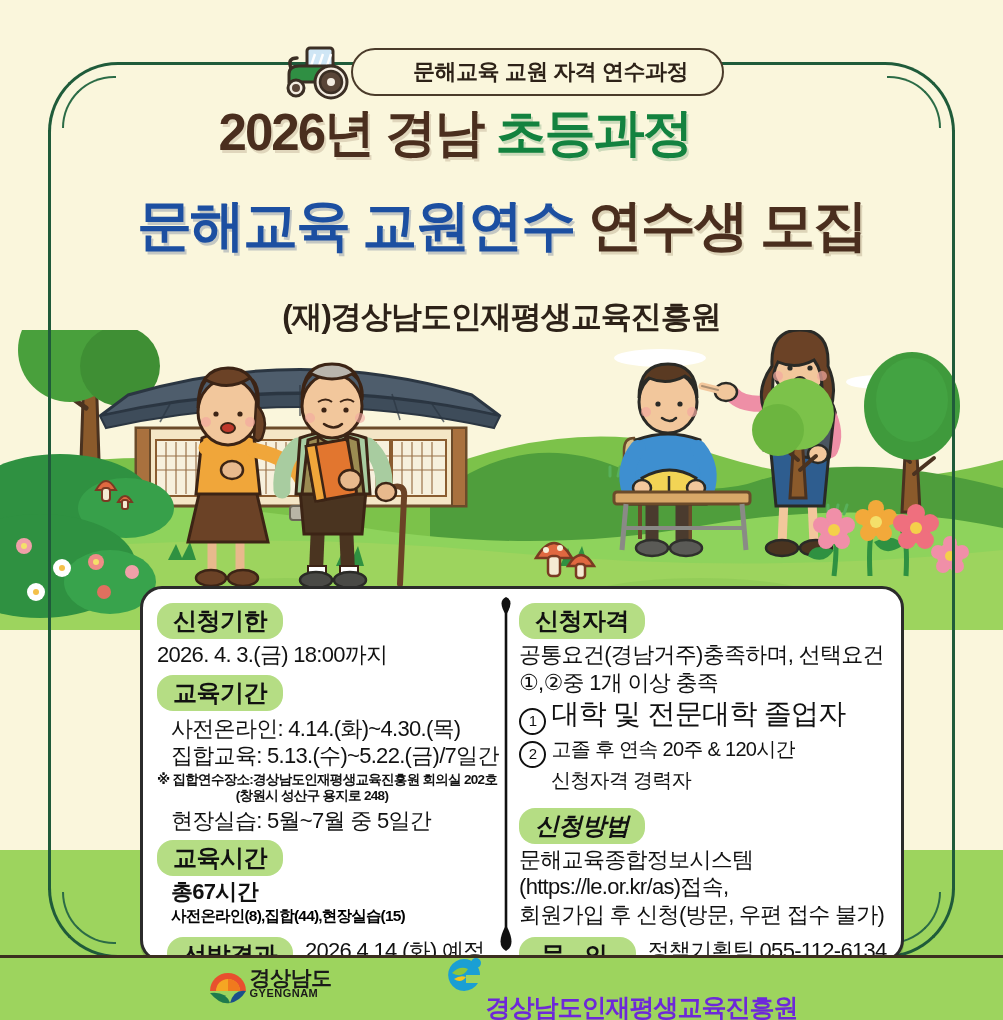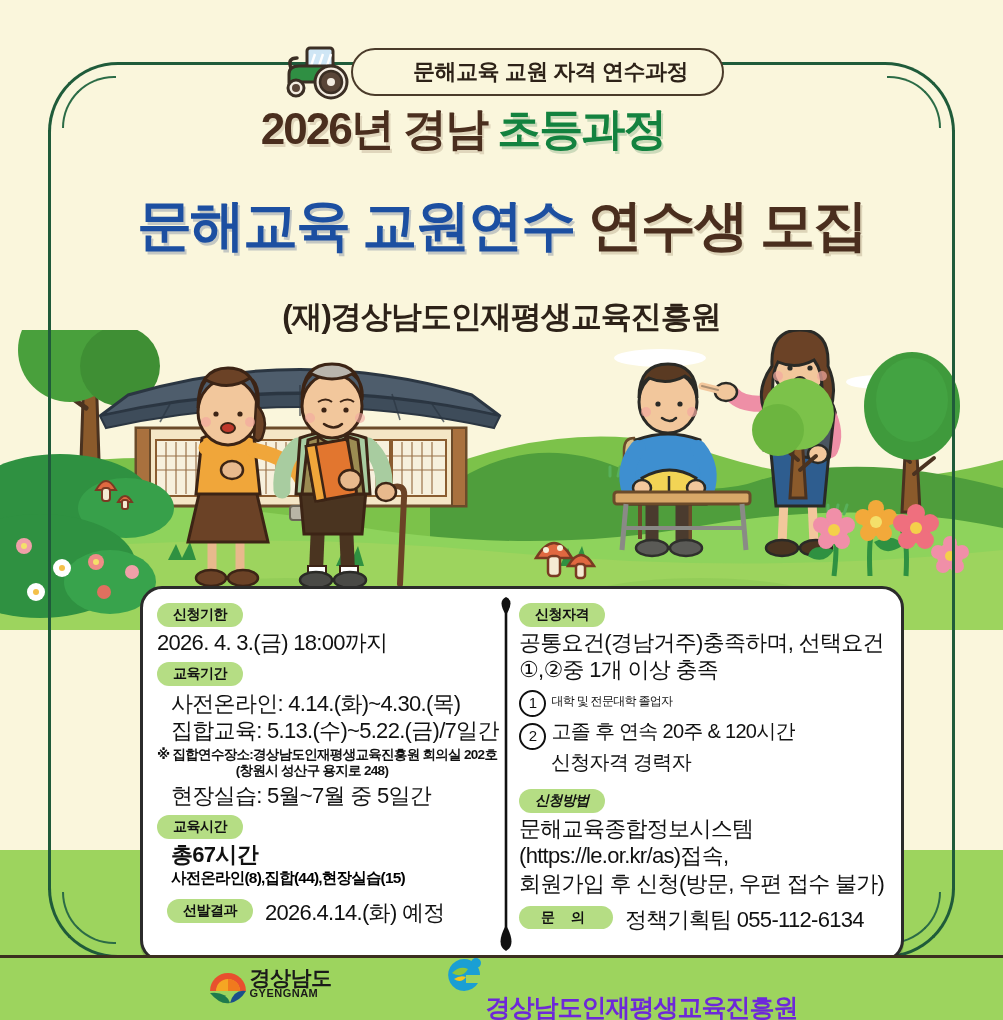--- a/index.html
+++ b/index.html
@@ -47,22 +47,22 @@
     padding:0 34px 0 60px;
     display:flex;align-items:center;
     background:#faf6dc;
     font-size:22px;font-weight:bold;color:#2d2218;
     letter-spacing:-0.5px;
     z-index:1;
   }
 
   
   .title1{
-    position:absolute;left:8px;top:107px;width:910px;text-align:center;
-    font-size:44px;font-weight:bold;letter-spacing:-2px;
+    position:absolute;left:0;top:107px;width:910px;text-align:center;
+    font-size:51px;font-weight:bold;letter-spacing:-2px;
     color:#4a2e1e;line-height:1;
     text-shadow:2px 3px 0 rgba(120,90,60,.20);
     white-space:nowrap;
   }
   .title1 .green{color:#13823f;text-shadow:2px 3px 0 rgba(40,120,70,.22);}
   .title2{
     position:absolute;left:0;top:198px;width:1003px;text-align:center;
     font-size:55px;font-weight:bold;letter-spacing:-2px;
     color:#1c4fa1;line-height:1;
     text-shadow:2px 3px 0 rgba(30,60,120,.25);
@@ -114,21 +114,21 @@
   
   .divider{
     position:absolute;left:351px;top:0;width:24px;height:370px;
   }
 
   .pill{
     display:inline-block;
     background:#b5dd84;
     border-radius:16px;
     padding:3px 16px;
-    font-size:14px;font-weight:bold;color:#111;
+    font-size:24px;font-weight:bold;color:#111;
     letter-spacing:-0.5px;
     line-height:1.25;
   }
   .pill.wide{padding:3px 22px;letter-spacing:6px;}
   .line{
     font-size:22px;color:#111;letter-spacing:-0.7px;line-height:1.26;
     white-space:nowrap;
   }
   .line.indent{padding-left:14px;}
   .small{
@@ -523,21 +523,21 @@
     </div>
 
     <div class="col col-right">
       <div><span class="pill">신청자격</span></div>
       <div class="line mt2">공통요건(경남거주)충족하며, 선택요건</div>
       <div class="line">
         <span>①</span><span>,②</span><span>중 1개 이상 충족</span>
       </div>
       <div class="line">
         <span class="circnum">1</span>
-        <span style="font-size:12px;">대학 및 전문대학 졸업자</span>
+        <span style="font-size:28px;">대학 및 전문대학 졸업자</span>
       </div>
       <div class="line">
         <span class="circnum">2</span>
         <span style="font-size:20px;">고졸 후 연속 20주 &amp; 120시간</span>
       </div>
       <div class="line" style="padding-left:32px;font-size:20px;">신청자격 경력자</div>
 
       <div class="mt14"><span class="pill">신청방법</span></div>
       <div class="line mt2">문해교육종합정보시스템</div>
       <div class="line">(https://le.or.kr/as)접속,</div>

